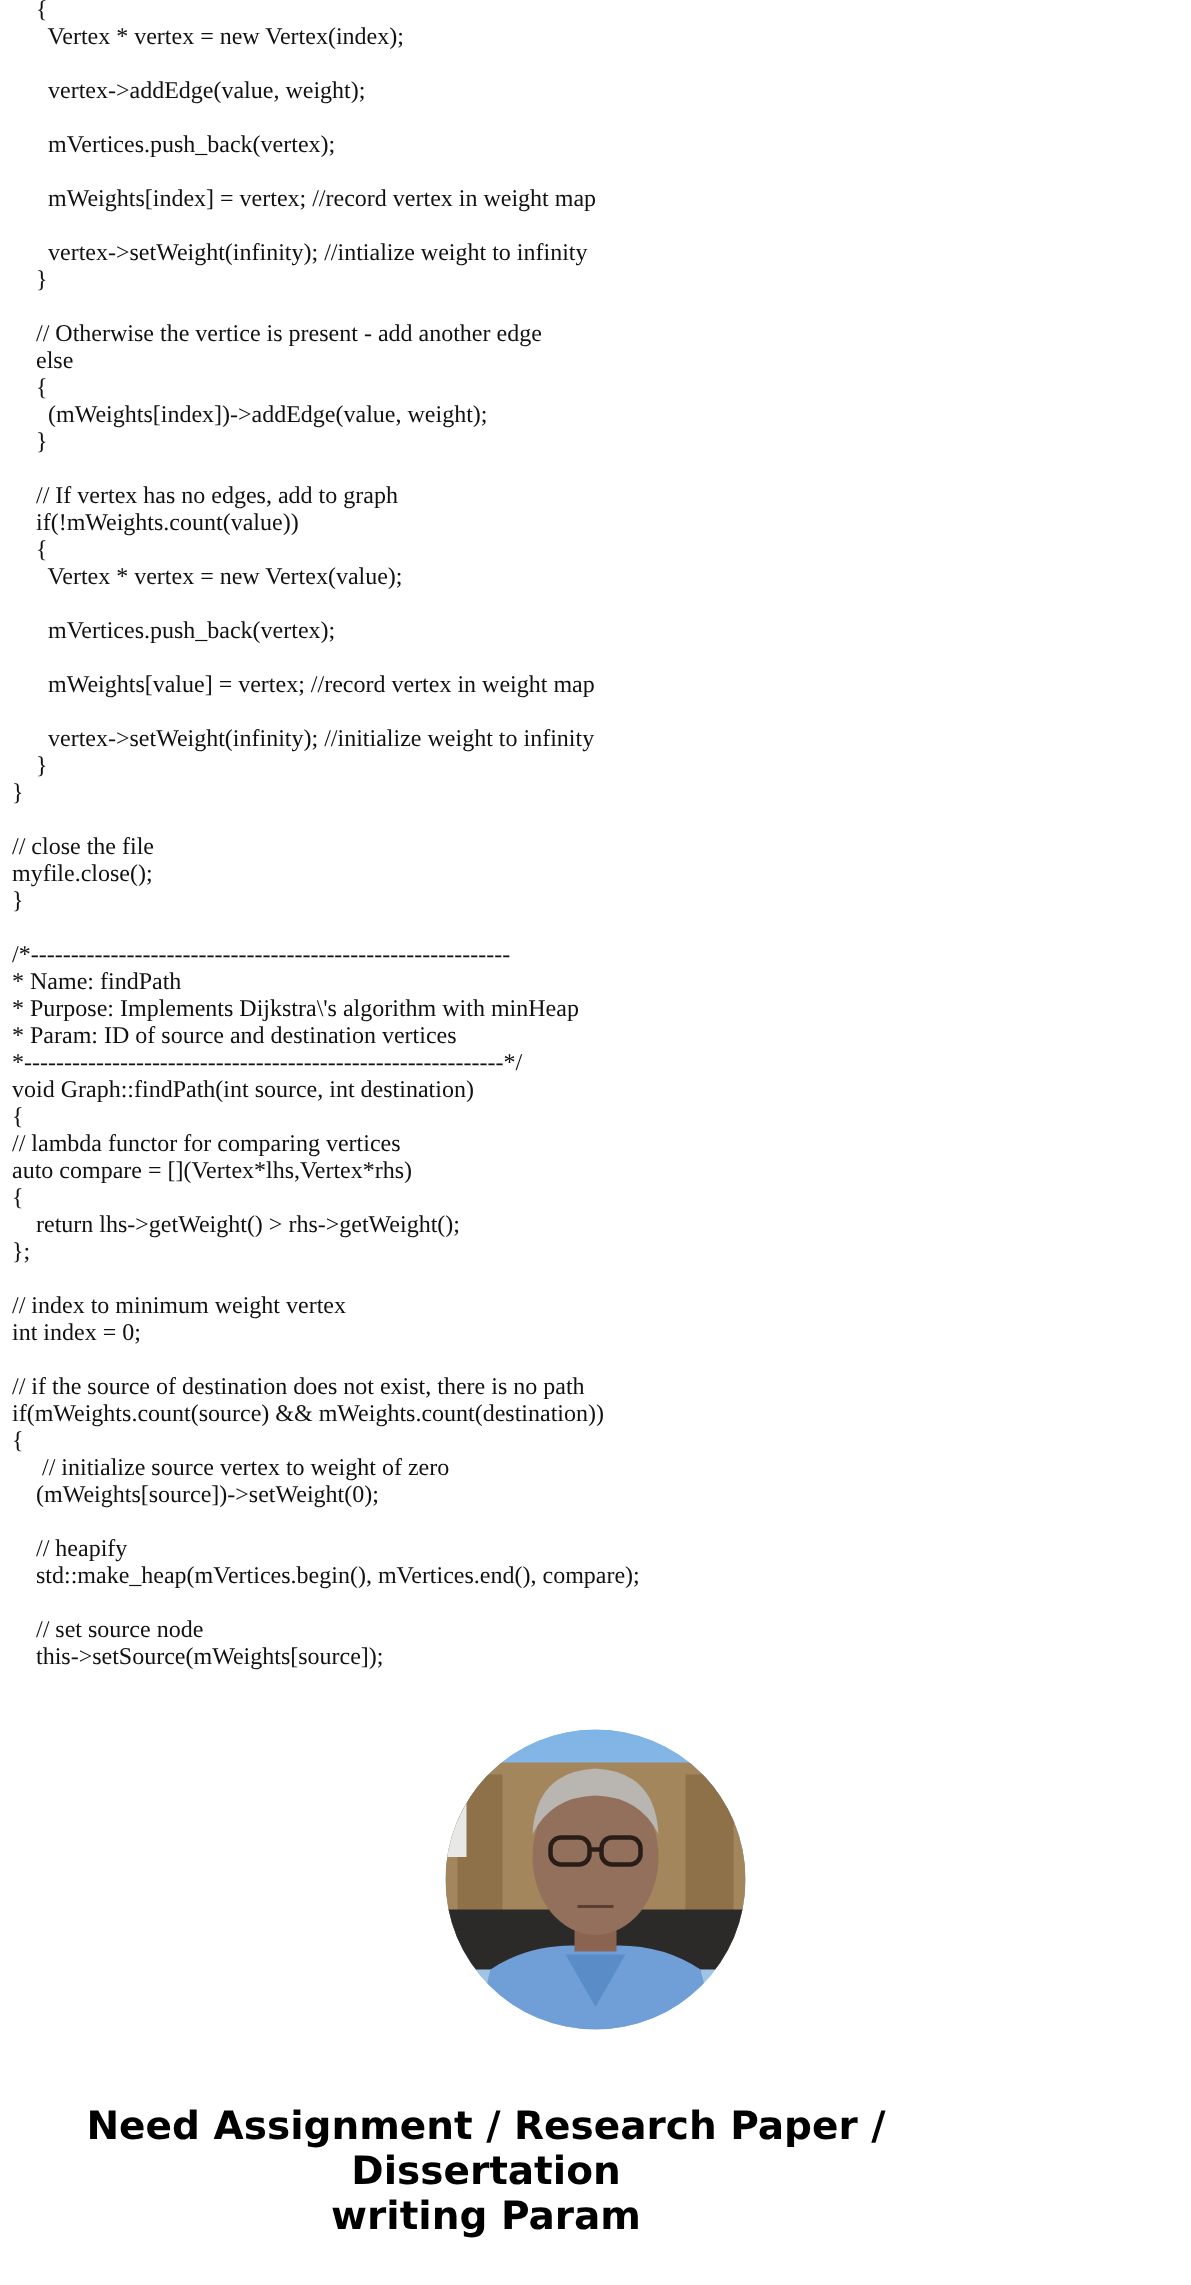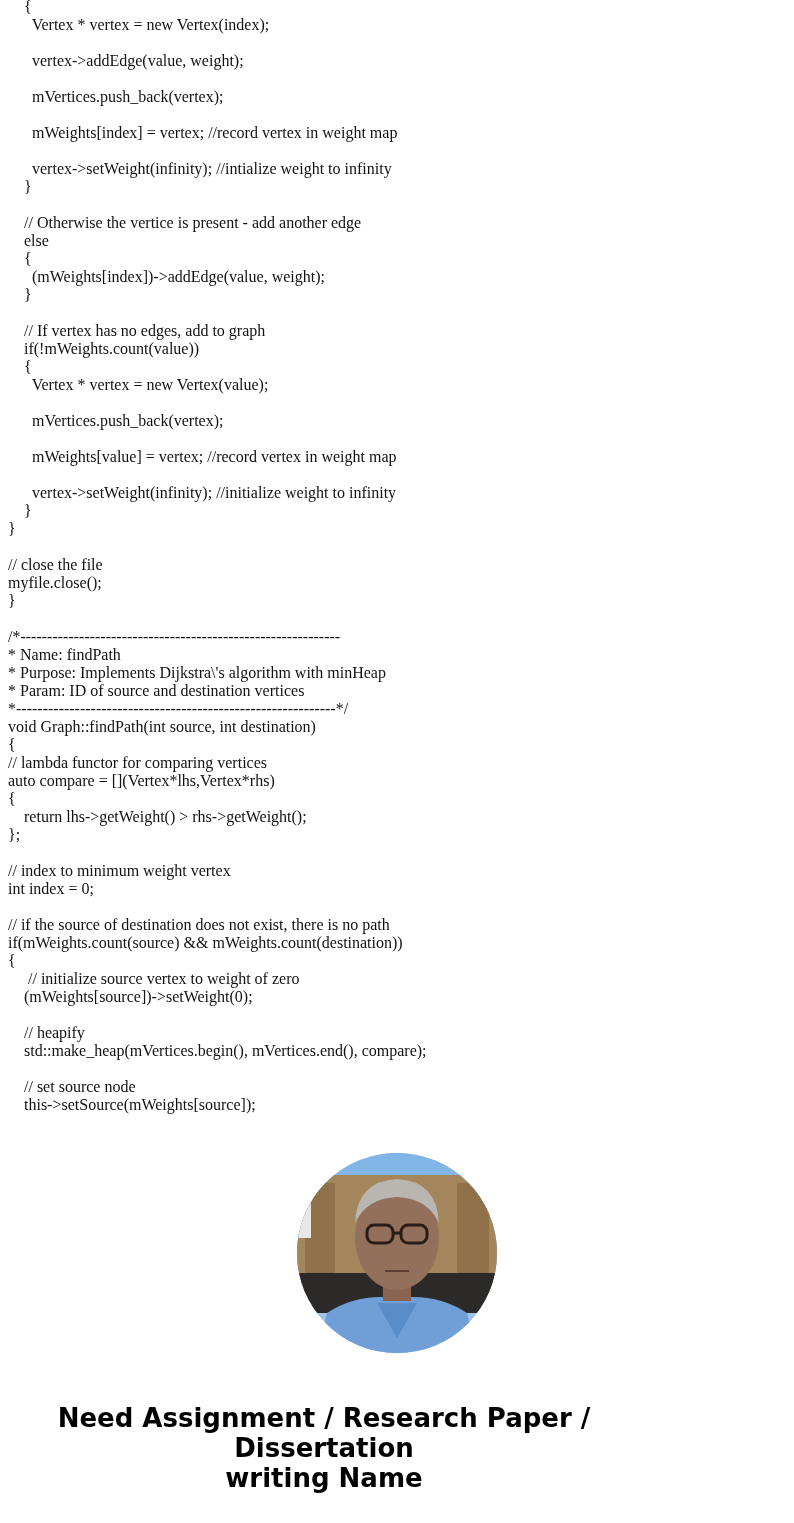--- a/index.html
+++ b/index.html
@@ -87,14 +87,14 @@
     <rect x="70" y="72" width="26" height="18" rx="7" fill="none" stroke="#2a1d18" stroke-width="3"></rect>
     <rect x="104" y="72" width="26" height="18" rx="7" fill="none" stroke="#2a1d18" stroke-width="3"></rect>
     <line x1="96" y1="80" x2="104" y2="80" stroke="#2a1d18" stroke-width="3"></line>
 
     <line x1="88" y1="118" x2="112" y2="118" stroke="#5c3d32" stroke-width="2"></line>
   </svg>
 </div>
 
 <div class="promo">
   <span class="promo-line">Need Assignment / Research Paper / Dissertation</span>
-  <span class="promo-line">writing Name</span>
+  <span class="promo-line">writing Param</span>
 </div>
 
 </body></html>

